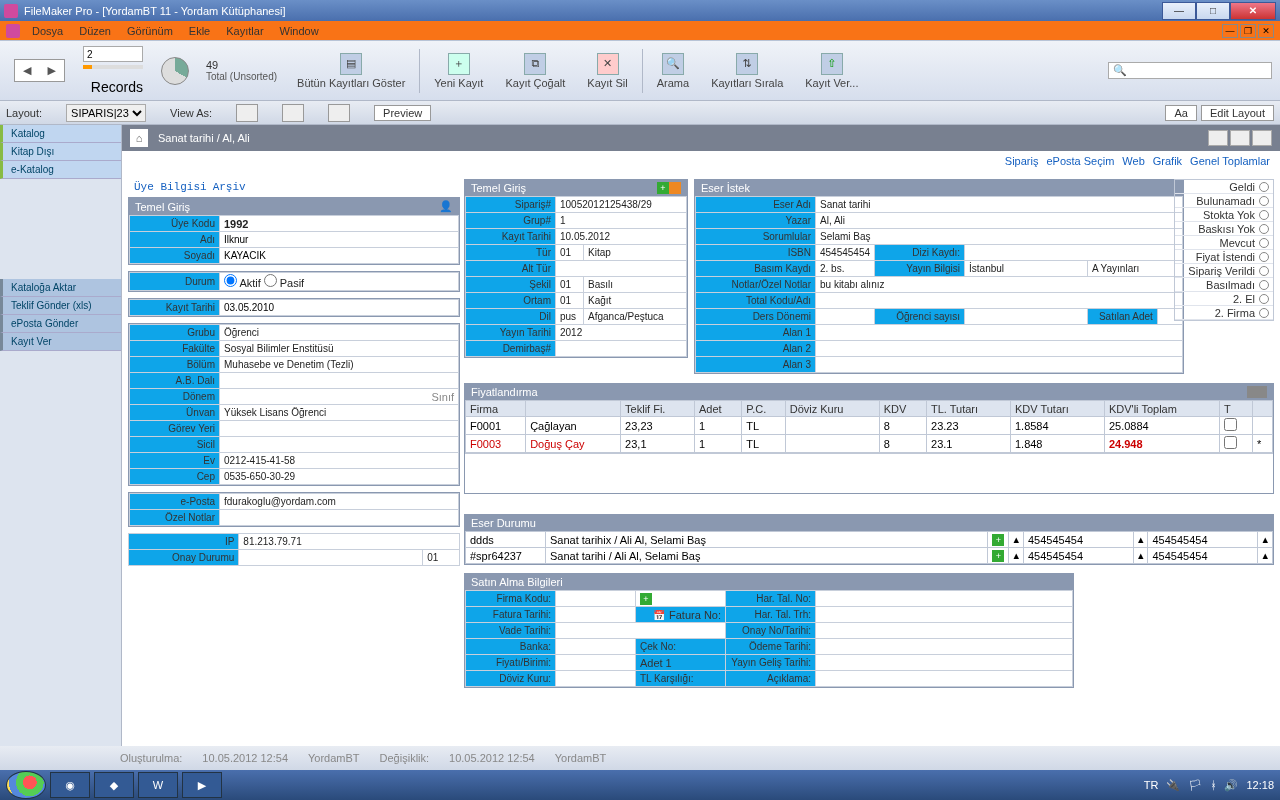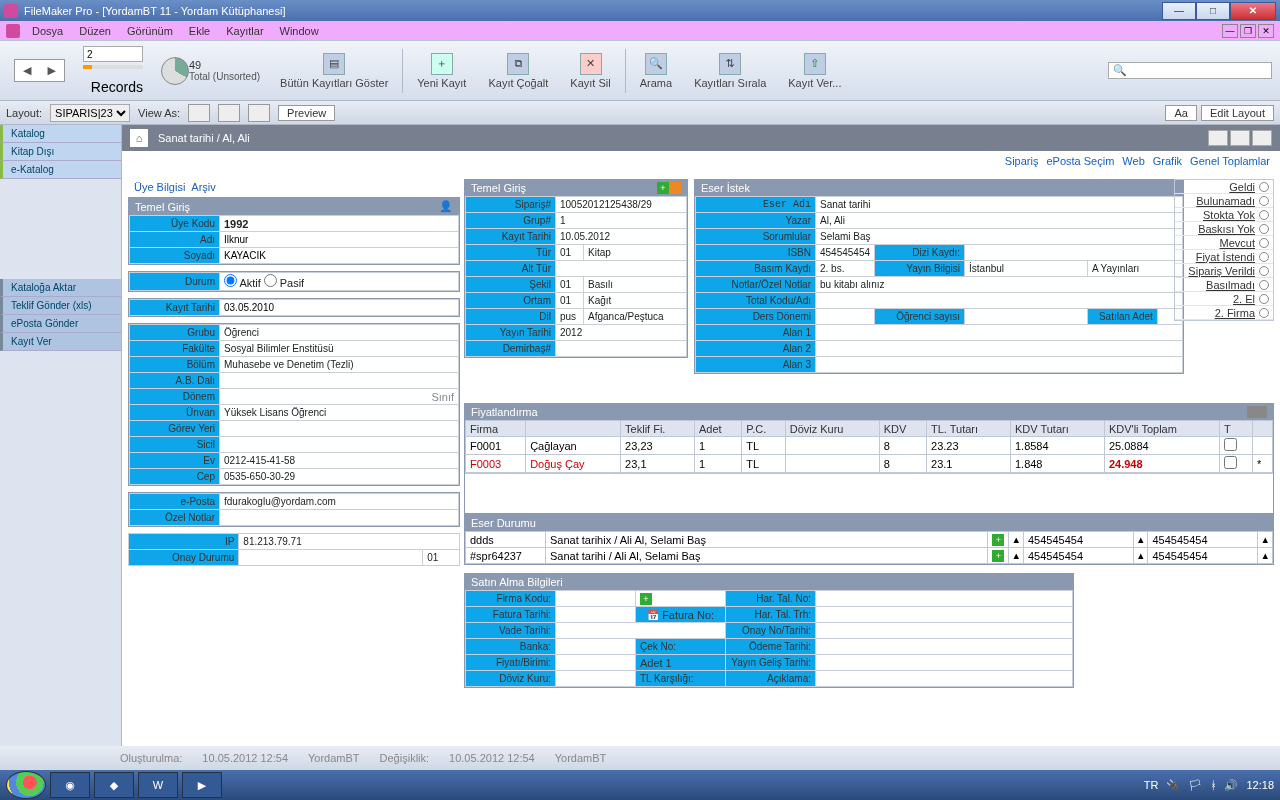--- a/index.html
+++ b/index.html
@@ -6,42 +6,42 @@
 body { width: 1280px; height: 800px; overflow: hidden; background: #fff; position: relative; }
 
 
 .titlebar { height: 21px; background: linear-gradient(#6a8fc7,#4a6fad); display: flex; align-items: center; color: #fff; padding: 0 4px; }
 .titlebar .app-icon { width: 14px; height: 14px; background: #d04a9e; border-radius: 2px; margin-right: 6px; }
 .win-controls { margin-left: auto; display: flex; }
 .win-controls .btn { width: 34px; height: 18px; background: linear-gradient(#e8f0fb,#c8d8ef); border: 1px solid #3b5998; display: flex; align-items: center; justify-content: center; font-size: 10px; color: #333; cursor: pointer; }
 .win-controls .btn.close { background: linear-gradient(#e78,#c33); color: #fff; font-weight: bold; width: 46px; }
 
 
-.menubar { height: 20px; background: #f0abfc; display: flex; align-items: center; padding: 0 6px; border-bottom: 1px solid #b8c4d6; }
+.menubar { height: 20px; background: #f97316; display: flex; align-items: center; padding: 0 6px; border-bottom: 1px solid #b8c4d6; }
 .menubar .mi { margin-right: 16px; color: #333; cursor: pointer; }
 .menubar .icon { width: 14px; height: 14px; background: #d04a9e; border-radius: 2px; margin-right: 12px; }
 .menubar .sub-win { margin-left: auto; display: flex; gap: 2px; }
 .menubar .sub-win span { width: 16px; height: 14px; border: 1px solid #888; display: flex; align-items: center; justify-content: center; font-size: 9px; cursor: pointer; }
 
 
 .toolbar { height: 60px; background: linear-gradient(#f0f3f8,#d6deed); border-bottom: 1px solid #b0b8c8; display: flex; align-items: center; padding: 0 8px; gap: 6px; }
 .tb-group { display: flex; flex-direction: column; align-items: center; padding: 2px 6px; color: #333; }
 .tb-btn { display: flex; flex-direction: column; align-items: center; padding: 2px 8px; cursor: pointer; font-size: 10px; color: #444; }
 .tb-btn .ico { width: 22px; height: 22px; background: #c0cee5; border: 1px solid #8aa; margin-bottom: 2px; display: flex; align-items: center; justify-content: center; }
 .tb-sep { width: 1px; height: 44px; background: #b0b8c8; }
 .nav-arrows { display: flex; border: 1px solid #999; background: #fff; }
 .nav-arrows span { padding: 4px 8px; cursor: pointer; color: #555; }
 .rec-box { display: flex; flex-direction: column; margin: 0 6px; }
 .rec-box input { width: 60px; height: 16px; border: 1px solid #aaa; padding: 0 3px; font-size: 10px; }
 .pie { width: 28px; height: 28px; border-radius: 50%; background: conic-gradient(#7a9 0 120deg, #ddd 120deg 360deg); border: 1px solid #888; }
 .search-box { margin-left: auto; display: flex; align-items: center; border: 1px solid #aaa; background: #fff; padding: 1px 4px; }
 .search-box input { border: none; outline: none; width: 140px; }
 
 
-.layoutbar { height: 24px; background: linear-gradient(#e8ecf3,#d0d8e6); border-bottom: 1px solid #b0b8c8; display: flex; align-items: center; padding: 0 6px; gap: 8px; color: #333; font-size: 11px; justify-content: space-between; }
+.layoutbar { height: 24px; background: linear-gradient(#e8ecf3,#d0d8e6); border-bottom: 1px solid #b0b8c8; display: flex; align-items: center; padding: 0 6px; gap: 24px; color: #333; font-size: 11px; justify-content: space-between; }
 .layoutbar select, .layoutbar input { height: 18px; border: 1px solid #aaa; font-size: 11px; }
 .layoutbar .chip { padding: 1px 8px; border: 1px solid #999; background: #fff; cursor: pointer; }
 .layoutbar .right { margin-left: auto; display: flex; gap: 4px; }
 .layoutbar .vb { width: 22px; height: 18px; border: 1px solid #999; background: #eee; cursor: pointer; }
 
 
 .main { position: absolute; top: 125px; bottom: 54px; left: 0; right: 0; display: flex; background: #fff; }
 .sidepanel { width: 122px; background: #dde4ef; border-right: 1px solid #b0b8c8; padding-top: 0; }
 .sidepanel .sp { padding: 3px 8px; background: #c0d6f0; border-bottom: 1px solid #aac; border-left: 3px solid #8b4; color: #046; cursor: pointer; font-size: 10px; }
 .sidepanel .gap { height: 100px; }
@@ -57,42 +57,42 @@
 .links-row a { color: #1560c0; cursor: pointer; }
 
 .panels { position: absolute; top: 54px; bottom: 0; left: 6px; right: 6px; }
 
 
 .panel { border: 1px solid #8a98b0; margin-bottom: 6px; }
 .panel .hdr { background: #8a98b0; color: #fff; padding: 2px 6px; font-size: 11px; display: flex; align-items: center; }
 .ftab { width: 100%; border-collapse: collapse; }
 .ftab td { border: 1px solid #c8cfdb; padding: 1px 4px; height: 16px; font-size: 10px; color: #222; }
 .ftab .lab { background: #0ea5e9; text-align: right; width: 90px; color: #333; }
-.ftab .wide-lab { width: 120px; font-family: Liberation Mono, monospace; }
+.ftab .wide-lab { width: 120px; }
 .ftab input[type=text] { width: 100%; border: none; outline: none; font-size: 10px; background: transparent; }
 
 .tabs { display: flex; gap: 6px; padding: 2px 0 4px 6px; }
-.tabs span { color: #1560c0; cursor: pointer; font-size: 11px; }
+.tabs span { color: #1560c0; cursor: pointer; font-size: 11px; font-family: Liberation Mono, monospace; }
 
 
 .colA { position: absolute; left: 0; top: 0; width: 332px; }
 .colB { position: absolute; left: 336px; top: 0; width: 224px; }
 .colC { position: absolute; left: 566px; top: 0; width: 490px; }
 .colR { position: absolute; right: 0; top: 0; width: 100px; }
 .wideRow { position: absolute; left: 336px; right: 0; }
 
 
 .grid { width: 100%; border-collapse: collapse; font-size: 10px; }
 .grid th, .grid td { border: 1px solid #c0c8d6; padding: 1px 4px; height: 16px; text-align: left; }
 .grid th { background: #dde4ef; color: #333; font-weight: normal; }
 .red { color: #c00; }
 
 
 .optlist { border: 1px solid #c0c8d6; }
-.optlist .row { display: flex; justify-content: flex-end; align-items: center; border-bottom: 1px solid #e0e4ec; padding: 0 4px; height: 14px; font-size: 10px; color: #333; text-decoration: underline; }
+.optlist .row { display: flex; justify-content: flex-end; align-items: center; border-bottom: 1px solid #e0e4ec; padding: 0 4px; height: 14px; font-size: 10px; color: #333; }
 .optlist .row .rb { width: 10px; height: 10px; border: 1px solid #888; border-radius: 50%; margin-left: 4px; }
 
 
 .footer { position: absolute; left: 0; right: 0; bottom: 30px; height: 24px; background: linear-gradient(#e8ecf3,#d0d8e6); display: flex; align-items: center; padding: 0 120px; color: #888; font-size: 10px; gap: 20px; }
 .footer2 { position: absolute; bottom: 30px; left: 0; height: 24px; width: 160px; display: flex; align-items: center; background: linear-gradient(#e8ecf3,#d0d8e6); padding: 0 4px; gap: 4px; font-size: 10px; border-right: 1px solid #aaa; }
 
 .taskbar { position: absolute; left: 0; right: 0; bottom: 0; height: 30px; background: linear-gradient(#4a6fad,#2a4a7a); display: flex; align-items: center; padding: 0 6px; }
 .taskbar .start { width: 40px; height: 28px; background: radial-gradient(circle at 60% 40%, #f55 0 25%, #5c5 25% 50%, #58d 50% 75%, #fd5 75% 100%); border-radius: 50%; border: 1px solid #234; cursor: pointer; }
 .taskbar .tbi { width: 40px; height: 26px; background: #335a94; border: 1px solid #234; margin-left: 4px; display: flex; align-items: center; justify-content: center; color: #fff; cursor: pointer; }
 .taskbar .tray { margin-left: auto; display: flex; align-items: center; color: #fff; gap: 8px; font-size: 11px; }
@@ -135,21 +135,21 @@
         <span>◀</span>
         <span>▶</span>
       </div>
   </div>
   <div class="rec-box">
     <input type="text" value="2" style="">
     <div style="height:4px;background:linear-gradient(90deg,#f90 0 15%,#ddd 15% 100%);margin-top:3px;"></div>
     <span style="text-align:right;font-size:14px;margin-top:10px">Records</span>
   </div>
   <div class="tb-group" style="align-items:flex-start">
-    <div style="display:flex;align-items:center;gap:0">
+    <div style="display:flex;align-items:center;gap:17px">
       <div class="pie"></div>
       <div>
           <div>49</div>
           <div style="font-size:10px;color:#555">Total (Unsorted)</div>
         </div>
     </div>
   </div>
   <div class="tb-btn">
       <div class="ico">▤</div>
       <span>Bütün Kayıtları Göster</span>
@@ -512,21 +512,21 @@
               <span>2. El</span>
               <span class="rb"></span>
             </div>
           <div class="row">
               <span>2. Firma</span>
               <span class="rb"></span>
             </div>
         </div>
       </div>
 
-      <div class="wideRow" style="top:224px">
+      <div class="wideRow" style="top:204px">
         <div class="panel">
           <div class="hdr">
               <span>Fiyatlandırma</span>
               <span style="margin-left:auto;width:20px;height:12px;background:#888"></span>
             </div>
           <table class="grid" id="fiyat-grid">
               <tbody>
                 <tr>
                   <th>Firma</th>
                   <th> </th>
@@ -617,21 +617,21 @@
                 <tr>
                   <td class="lab">Firma Kodu:</td>
                   <td></td>
                   <td style="width:14px"><span class="mini-ic green-plus">+</span></td>
                   <td class="lab" style="width:90px">Har. Tal. No:</td>
                   <td></td>
                 </tr>
             <tr>
                   <td class="lab">Fatura Tarihi:</td>
                   <td style="width:80px"></td>
-                  <td class="lab" style="width:70px;text-align:center">📅 <span>Fatura No:</span></td>
+                  <td class="lab" style="width:70px;text-align:right">📅 <span>Fatura No:</span></td>
                   <td class="lab">Har. Tal. Trh:</td>
                   <td></td>
                 </tr>
             <tr>
                   <td class="lab">Vade Tarihi:</td>
                   <td colspan="2"></td>
                   <td class="lab">Onay No/Tarihi:</td>
                   <td></td>
                 </tr>
             <tr>

